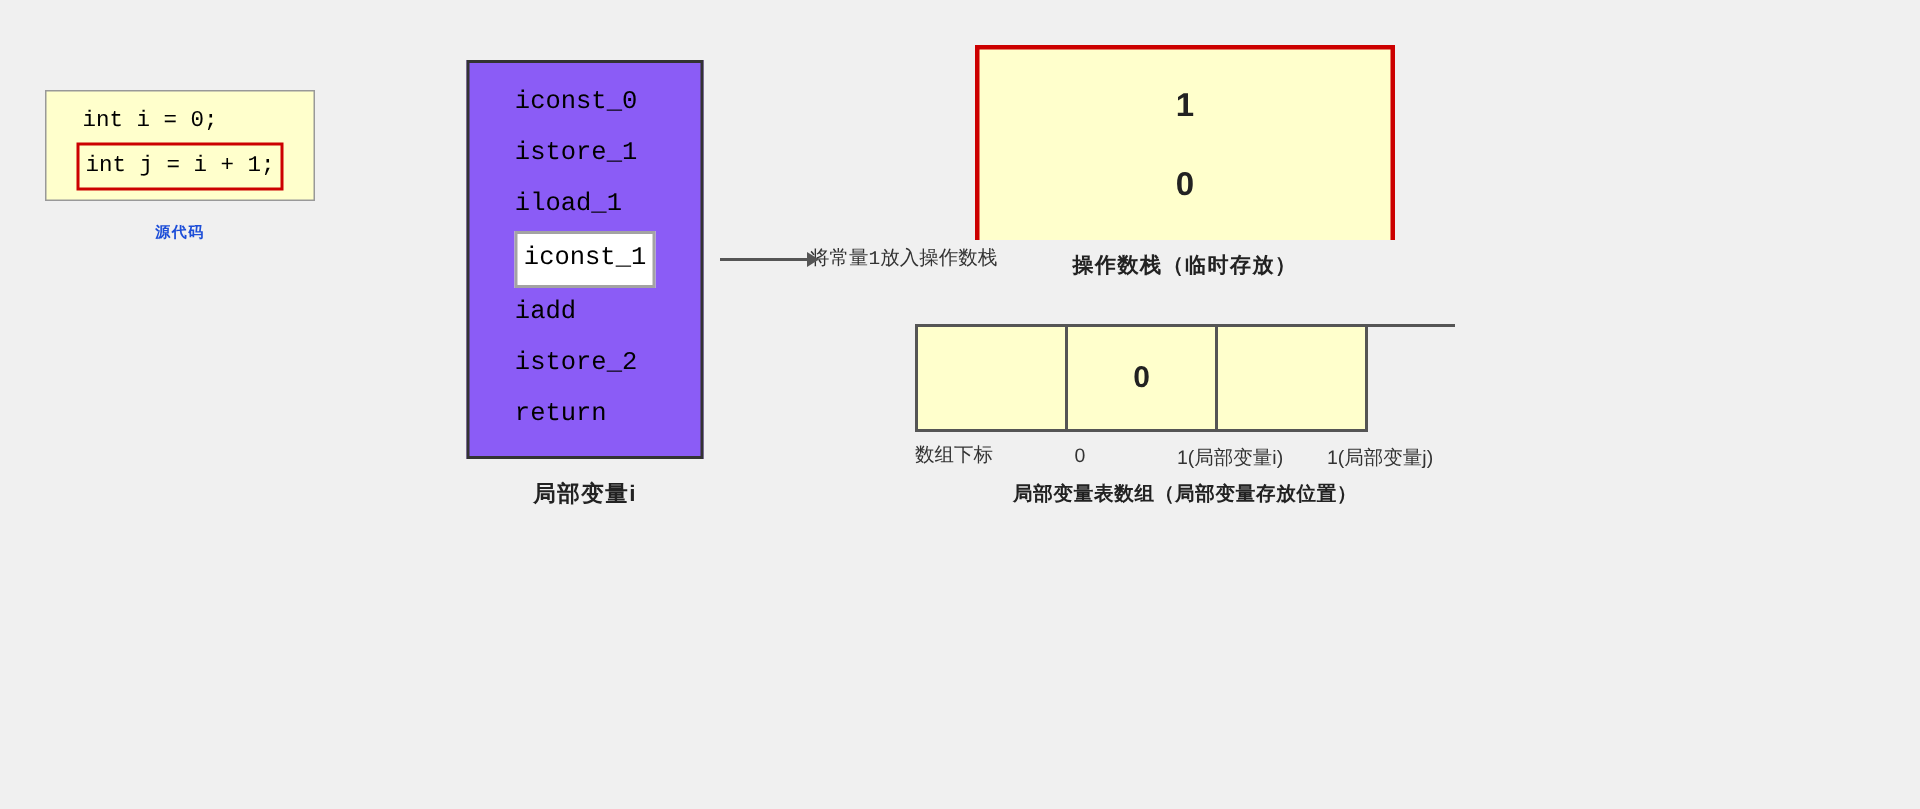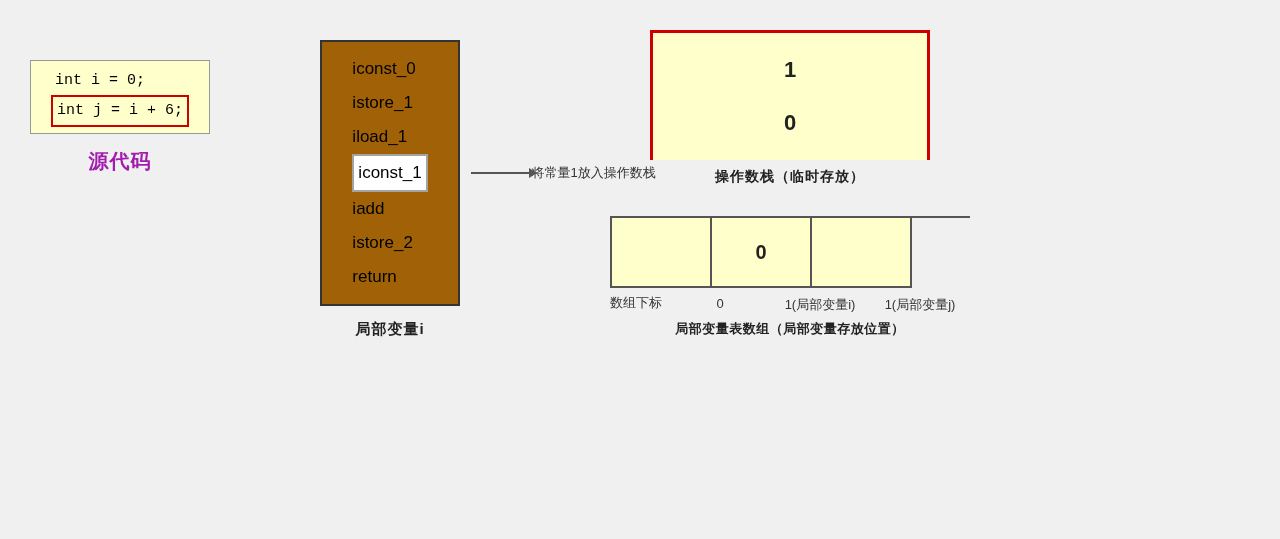--- a/index.html
+++ b/index.html
@@ -44,41 +44,41 @@
     .code-line {
       padding: 2px 4px;
     }
 
     .code-line.highlighted {
       border: 2px solid #cc0000;
     }
 
     .section-label {
       margin-top: 14px;
-      font-size: 20px;
-      color: #a21caf;
+      font-size: 10px;
+      color: #1d4ed8;
       font-weight: bold;
       letter-spacing: 1px;
     }
 
     
     .bytecode-section {
       display: flex;
       flex-direction: column;
       align-items: center;
       margin-left: 80px;
       margin-top: 20px;
       min-width: 200px;
     }
 
     .bytecode-box {
-      background: #a16207;
+      background: #8b5cf6;
       border: 2px solid #333;
       padding: 10px 30px;
-      font-family: Liberation Sans, sans-serif;
+      font-family: Liberation Mono, monospace;
       font-size: 17px;
       line-height: 2;
       position: relative;
     }
 
     .bytecode-line {
       display: block;
     }
 
     .bytecode-line.highlighted {
@@ -259,21 +259,21 @@
 <body>
 
 <div class="main-container">
 
   <div class="source-code-section">
     <div class="code-box">
       <div class="code-line">
         <span>int i = 0;</span>
       </div>
       <div class="code-line highlighted">
-        <span>int j = i + 6;</span>
+        <span>int j = i + 1;</span>
       </div>
     </div>
     <div class="section-label">源代码</div>
   </div>
 
   <div class="bytecode-section">
     <div class="bytecode-box">
       <span class="bytecode-line">iconst_0</span>
       <span class="bytecode-line">istore_1</span>
       <span class="bytecode-line">iload_1</span>

